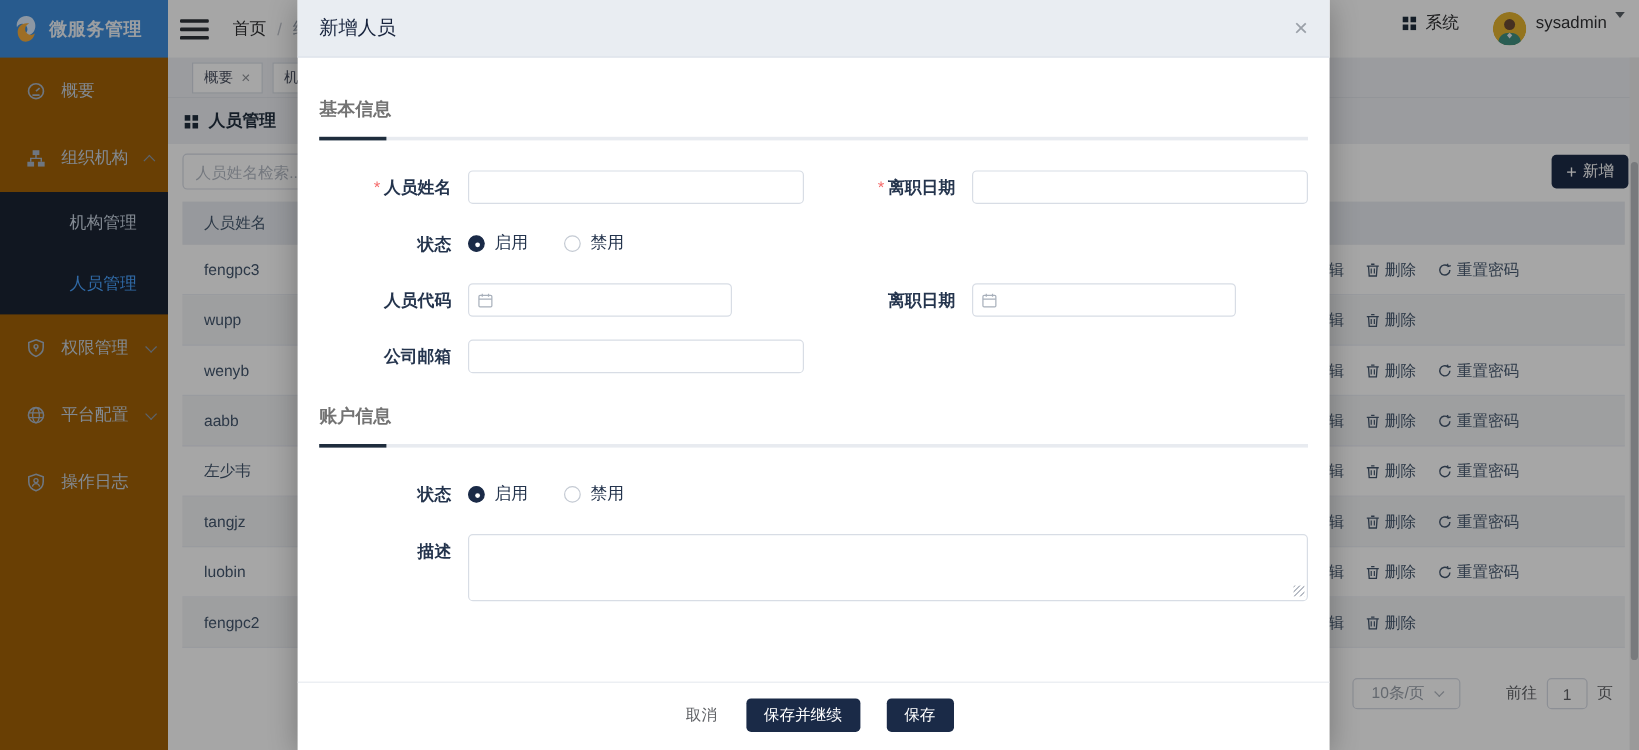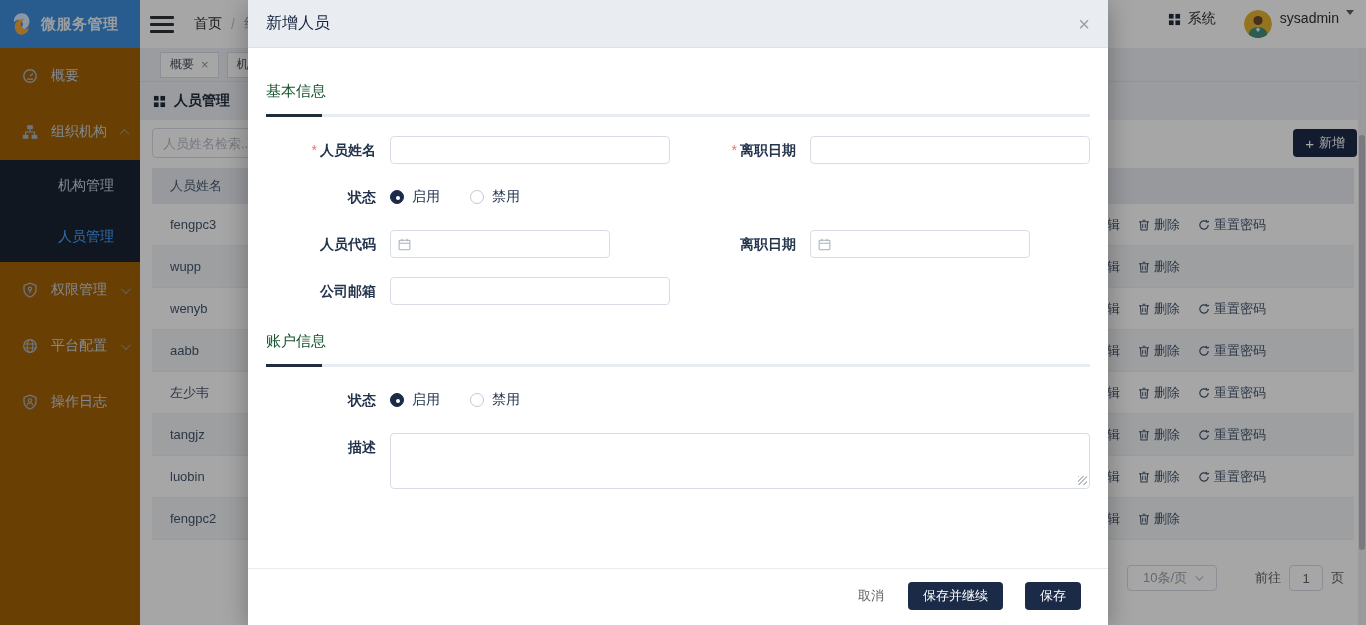--- a/index.html
+++ b/index.html
@@ -56,24 +56,24 @@
 .chev.sm{width:6px;height:6px;color:#b0b6bf;transform:rotate(45deg) translateY(-2px)}
 .scrollbar{position:absolute;right:0;top:48px;bottom:0;width:8px;background:#ededed;z-index:20}
 .scroll-thumb{position:absolute;left:1px;right:1px;top:87px;height:415px;border-radius:3px;background:#b9bcc1}
 
 .overlay{position:absolute;inset:0;background:rgba(0,0,0,.35);z-index:40}
 .modal{position:absolute;left:248px;top:0;width:860px;height:625px;background:#fff;z-index:50;box-shadow:0 4px 24px rgba(0,0,0,.3);display:flex;flex-direction:column}
 .modal-header{height:48px;flex:none;background:#e9edf2;border-bottom:1px solid #dde2e9;display:flex;align-items:center;padding:0 18px}
 .modal-title{font-size:16px;color:#17233d}
 .modal-close{margin-left:auto;font-size:20px;color:#9aa0a8;cursor:pointer;line-height:1}
 .modal-body{flex:1;padding:34px 18px 0;overflow:hidden}
-.section-title{font-size:15px;font-weight:normal;color:#14532d}
+.section-title{font-size:15px;font-weight:bold;color:#737373}
 .section-line{height:3px;background:#e8ebf0;margin-top:13px;position:relative}
 .section-line::before{content:"";position:absolute;left:0;top:0;width:56px;height:3px;background:#1f2d3d}
-.form{margin-top:19px}
+.form{margin-top:25px}
 .form-row{display:flex;margin-bottom:19px}
 .fitem{display:flex;align-items:flex-start;width:404px}
 .fitem.wide{width:auto}
 .fitem + .fitem{margin-left:16px}
 .flbl{width:110px;flex:none;text-align:right;font-size:14px;font-weight:bold;color:#24344d;line-height:28px;margin-right:14px;white-space:nowrap}
 .req{color:#f56c6c;margin-right:3px;font-weight:normal}
 .fctl{display:flex;align-items:center;min-height:28px}
 .inp{height:28px;border:1px solid #d8dde5;border-radius:4px;width:280px;padding:0 8px;font-size:13px;outline:none;font-family:inherit;color:#303133;background:#fff}
 .inp.date{width:220px;padding-left:28px}
 .datewrap{position:relative;display:inline-flex;align-items:center}
@@ -84,21 +84,21 @@
 .radio{display:inline-flex;align-items:center;gap:8px;cursor:pointer}
 .radio + .radio{margin-left:30px}
 .rdot{width:14px;height:14px;border-radius:50%;border:1px solid #c4cad3;background:#fff;position:relative;flex:none}
 .radio.checked .rdot{background:#1a2a47;border-color:#1a2a47}
 .radio.checked .rdot::after{content:"";position:absolute;left:5px;top:5px;width:4px;height:4px;border-radius:50%;background:#fff}
 .rtext{font-size:14px;color:#24344d}
 .txtawrap{position:relative;display:inline-block}
 .txta{width:700px;height:56px;border:1px solid #d8dde5;border-radius:4px;resize:none;font-family:inherit;font-size:13px;padding:5px 8px;outline:none;display:block}
 .txtawrap::after{content:"";position:absolute;right:3px;bottom:4px;width:9px;height:9px;background:repeating-linear-gradient(-45deg,transparent 0 2px,#b8bdc6 2px 3.2px);pointer-events:none}
 .acct-gap{margin-top:27px}
-.modal-footer{flex:none;height:57px;border-top:1px solid #e8ebf0;display:flex;align-items:flex-start;justify-content:flex-end;padding:13px 27px 0}
+.modal-footer{flex:none;height:57px;border-top:1px solid #e8ebf0;display:flex;align-items:flex-start;justify-content:center;padding:13px 27px 0}
 .btn-plain{background:none;border:none;font-size:13px;color:#606266;cursor:pointer;height:28px;padding:0 10px;font-family:inherit}
 .btn-dark{height:28px;background:#1a2a47;color:#fff;border:none;border-radius:4px;font-size:13px;padding:0 15px;cursor:pointer;font-family:inherit;white-space:nowrap}
 .btn-dark.mid{margin:0 22px 0 14px}
 </style>
 </head>
 <body>
 
 <div class="screen">
 
   <aside class="sidebar">

